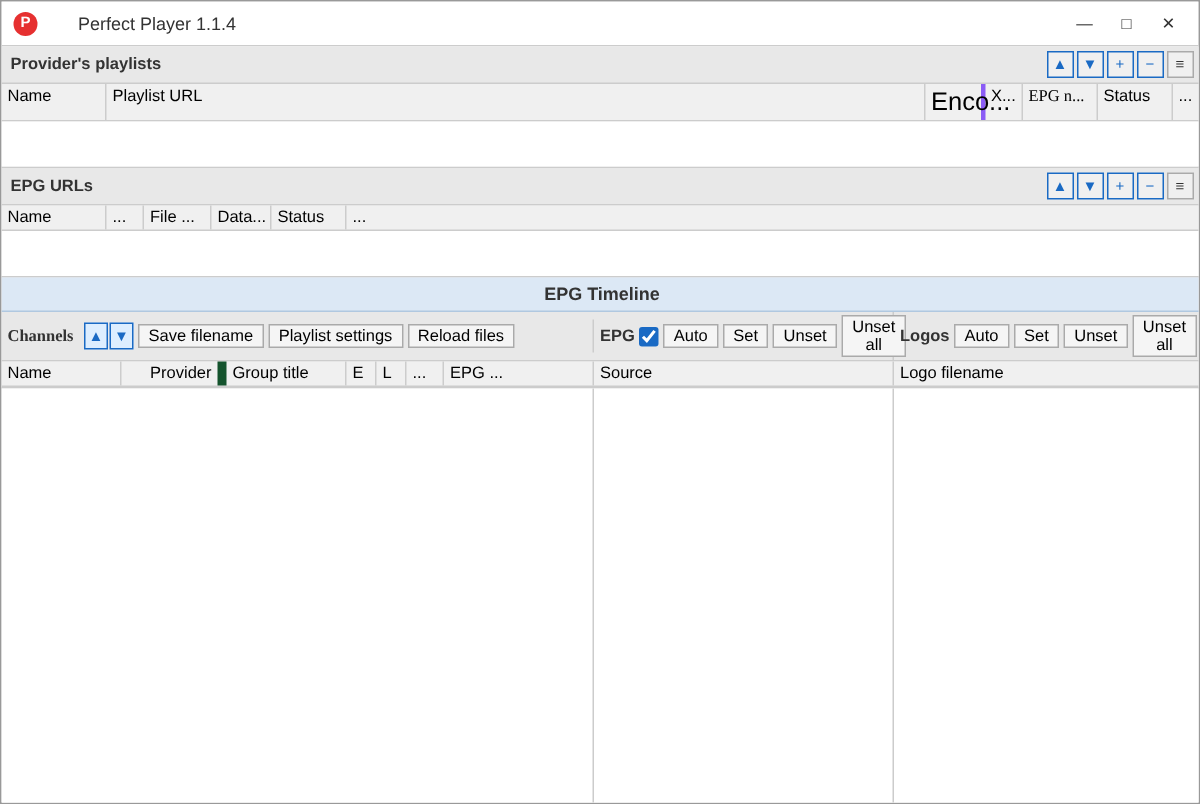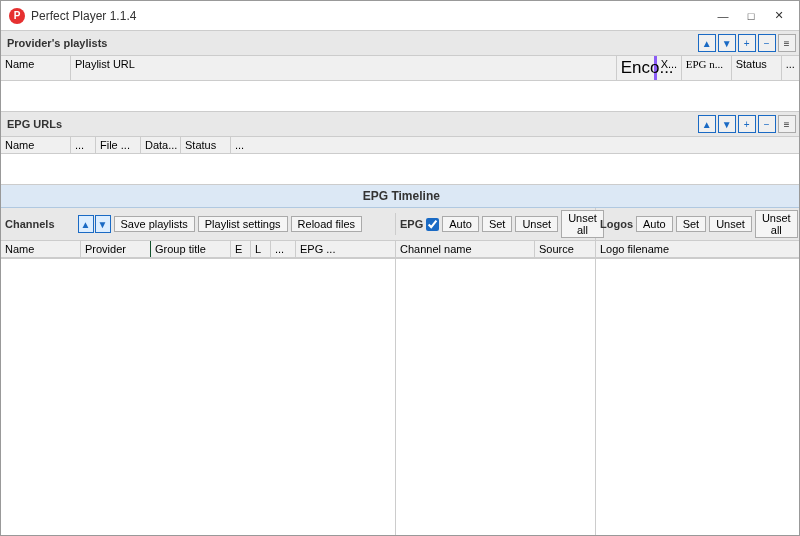--- a/index.html
+++ b/index.html
@@ -36,20 +36,21 @@
       display: flex;
       align-items: center;
       justify-content: center;
       color: white;
       font-size: 10px;
       font-weight: bold;
     }
     .title-bar-title {
       font-size: 12px;
       color: #333;
+      margin-left: 21px;
     }
     .title-bar-controls {
       display: flex;
       gap: 4px;
     }
     .title-btn {
       width: 24px;
       height: 20px;
       border: none;
       background: transparent;
@@ -152,21 +153,22 @@
       padding: 4px;
       font-size: 12px;
       font-weight: bold;
       color: #333;
       border-bottom: 1px solid #b0c8e0;
     }
     .channels-label {
       font-size: 11px;
       font-weight: bold;
       color: #333;
-      margin-right: 20px;
+      margin-right: 4px;
+      font-family: Liberation Serif, serif;
     }
     .nav-arrows {
       display: flex;
       gap: 1px;
     }
     .nav-arrow {
       width: 16px;
       height: 18px;
       border: 1px solid #1a6ac4;
       background: #ddeeff;
@@ -192,21 +194,21 @@
     .checkbox-wrapper {
       display: flex;
       align-items: center;
     }
     .checkbox-wrapper input {
       width: 13px;
       height: 13px;
       accent-color: #1a6ac4;
     }
     .ch-th-name { width: 80px; padding: 2px 4px; font-size: 11px; border-right: 1px solid #ccc; }
-    .ch-th-provider { width: 70px; padding: 2px 4px; font-size: 11px; border-right: 1px solid #14532d; }
+    .ch-th-provider { width: 70px; padding: 2px 4px; font-size: 11px; border-right: 6px solid #14532d; text-align: right; }
     .ch-th-group { width: 80px; padding: 2px 4px; font-size: 11px; border-right: 1px solid #ccc; }
     .ch-th-e { width: 20px; padding: 2px 4px; font-size: 11px; border-right: 1px solid #ccc; }
     .ch-th-l { width: 20px; padding: 2px 4px; font-size: 11px; border-right: 1px solid #ccc; }
     .ch-th-dots2 { width: 25px; padding: 2px 4px; font-size: 11px; border-right: 1px solid #ccc; }
     .ch-th-epg { flex: 1; padding: 2px 4px; font-size: 11px; }
     .epg-map-th-name { flex: 1; padding: 2px 4px; font-size: 11px; border-right: 1px solid #ccc; }
     .epg-map-th-source { width: 60px; padding: 2px 4px; font-size: 11px; }
     .logos-label {
       font-size: 11px;
       font-weight: bold;
@@ -340,21 +342,21 @@
     <div class="epg-timeline-banner">EPG Timeline</div>
 
     <div class="combined-toolbar">
 
       <div class="toolbar-channels-part">
         <span class="channels-label">Channels</span>
         <div class="nav-arrows">
           <button class="nav-arrow" style="color:#1a6ac4; font-weight:bold;">▲</button>
           <button class="nav-arrow" style="color:#1a6ac4; font-weight:bold;">▼</button>
         </div>
-        <button class="toolbar-text-btn">Save playlists</button>
+        <button class="toolbar-text-btn">Save filename</button>
         <button class="toolbar-text-btn">Playlist settings</button>
         <button class="toolbar-text-btn">Reload files</button>
       </div>
 
       <div class="toolbar-epg-part">
         <span class="epg-label">EPG</span>
         <div class="checkbox-wrapper">
           <input type="checkbox" checked="" style="">
         </div>
         <button class="toolbar-text-btn">Auto</button>
@@ -378,21 +380,20 @@
         <div class="ch-th-name">Name</div>
         <div class="ch-th-provider">Provider</div>
         <div class="ch-th-group">Group title</div>
         <div class="ch-th-e">E</div>
         <div class="ch-th-l">L</div>
         <div class="ch-th-dots2">...</div>
         <div class="ch-th-epg">EPG ...</div>
       </div>
 
       <div style="width:200px; display:flex; border-right:1px solid #ccc;">
-        <div class="epg-map-th-name">Channel name</div>
         <div class="epg-map-th-source">Source</div>
       </div>
 
       <div style="flex:1; padding:2px 4px; font-size:11px;">Logo filename</div>
     </div>
 
     <div class="bottom-columns">
       <div class="col-channel-names"></div>
       <div class="col-epg-mapping"></div>
       <div class="col-logos"></div>

